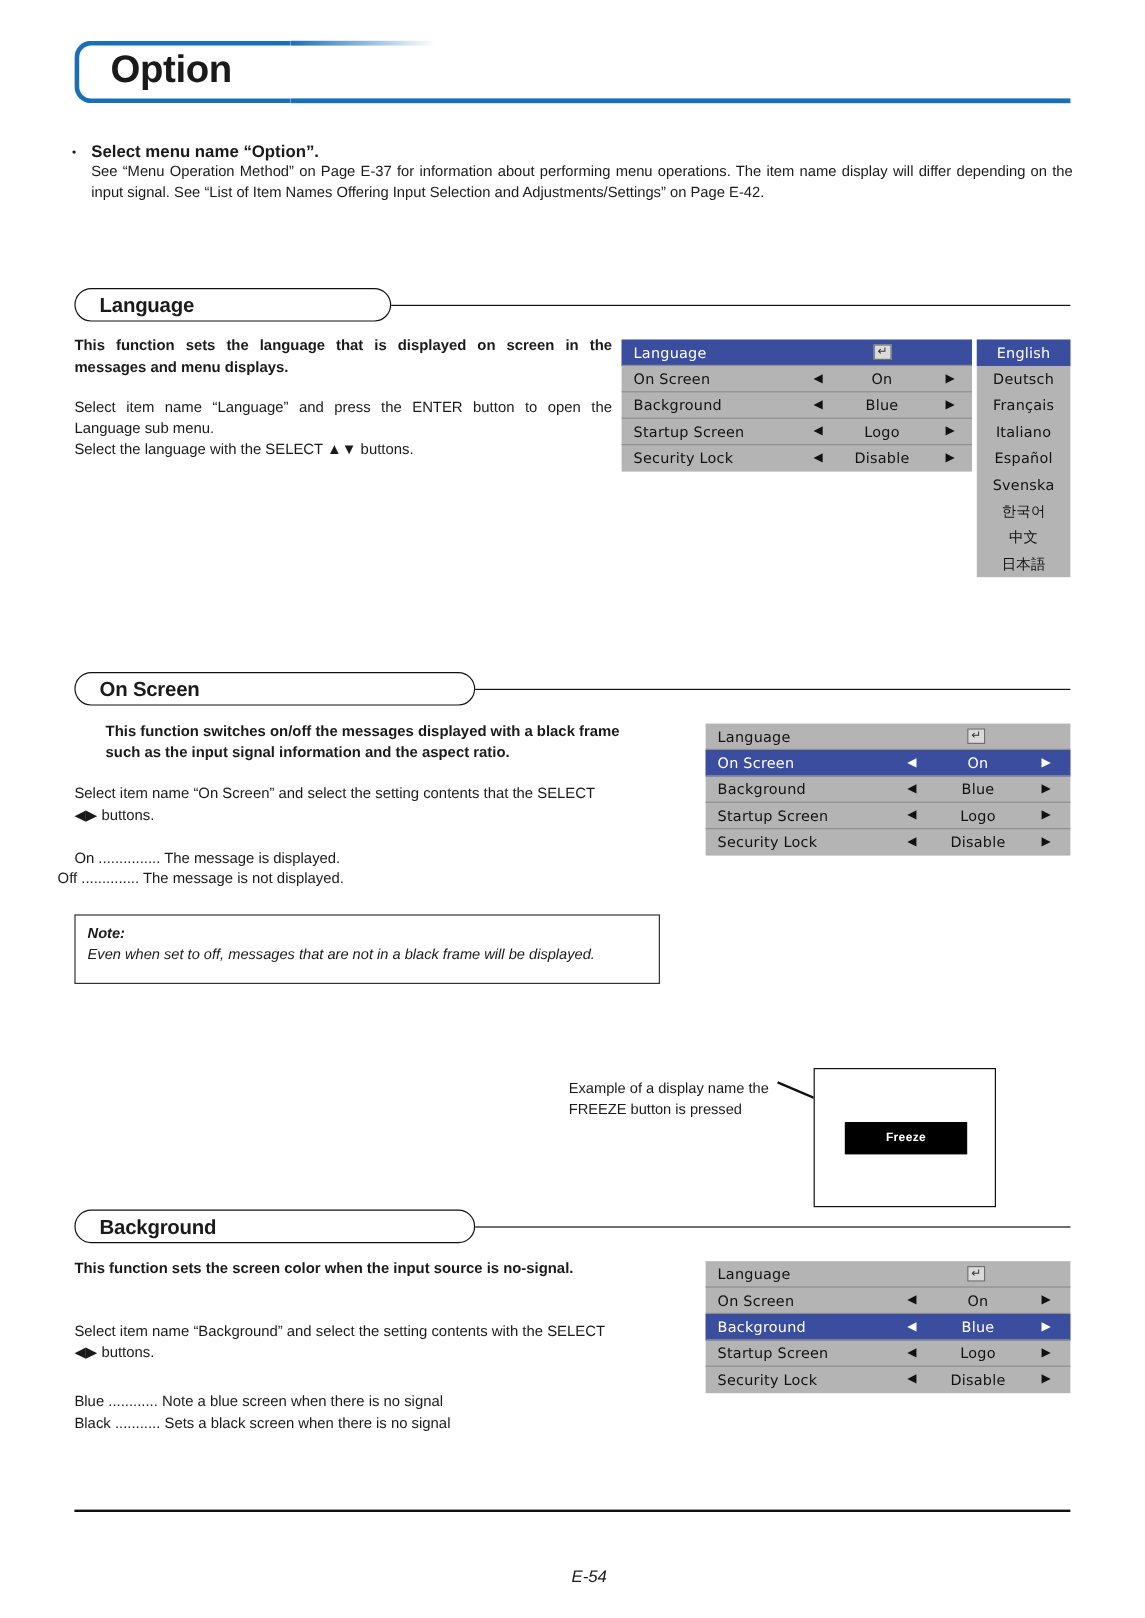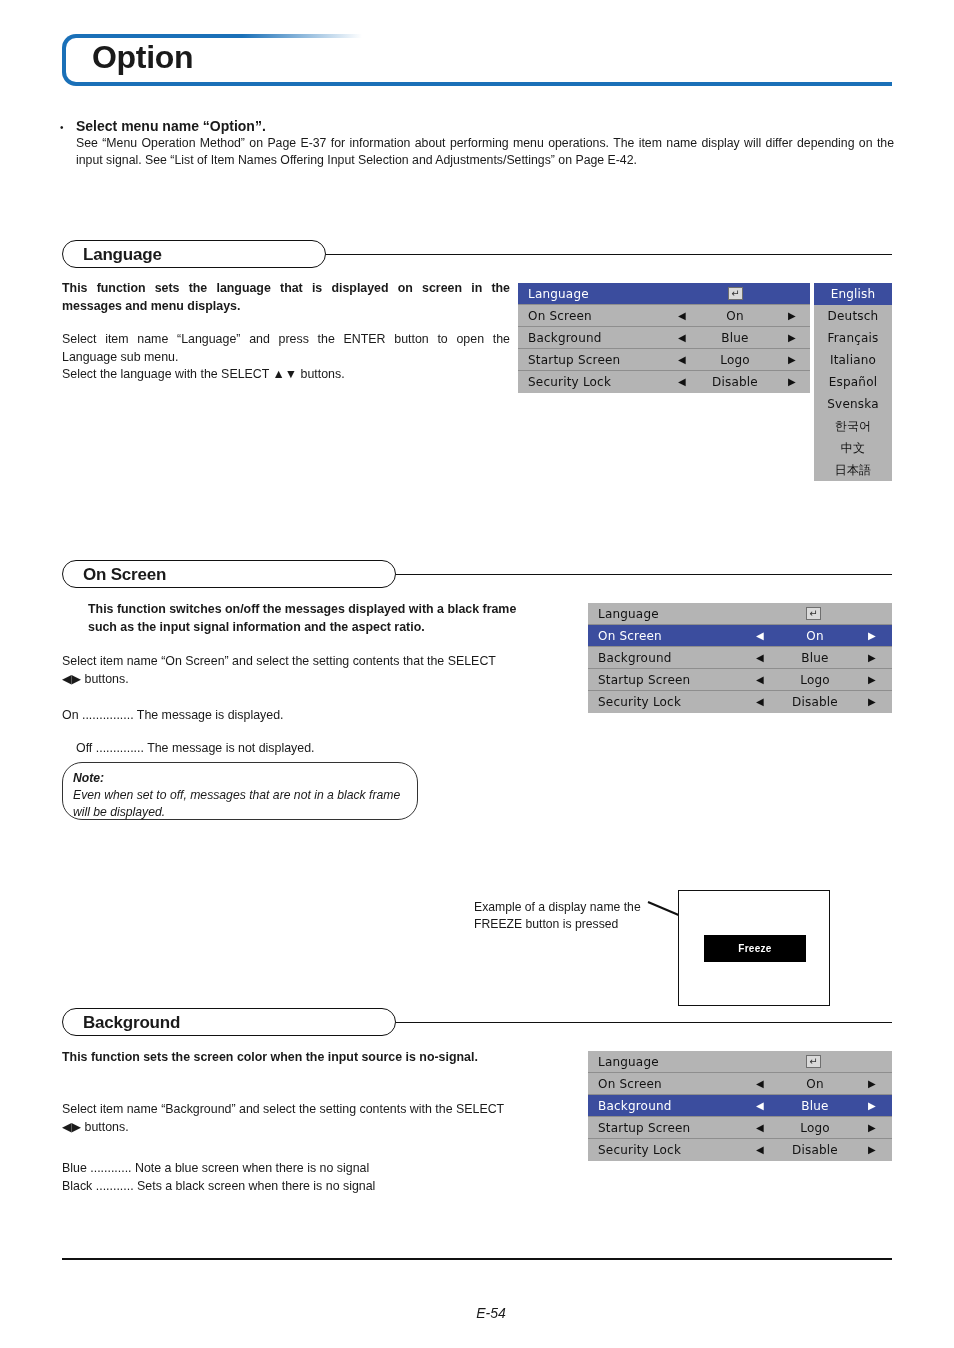--- a/index.html
+++ b/index.html
@@ -342,23 +342,23 @@
 <div class="section-head" style="left:62px; top:560px; width:830px;">
   <div class="section-pill" style="width:334px;">
     <span class="section-pill-text">On Screen</span>
   </div>
   <div class="section-rule" style="left:334px; width:496px;"></div>
 </div>
 
 <div class="txt bold" style="left:44px; top:601px; width:450px;margin-left:44px;">This function switches on/off the messages displayed with a black frame such as the input signal information and the aspect ratio.</div>
 <div class="txt" style="left:62px; top:653px; width:450px;">Select item name “On Screen” and select the setting contents that the SELECT ◀▶ buttons.</div>
 <div class="txt" style="left:62px; top:707px; width:450px;">On ............... The message is displayed.</div>
-<div class="txt" style="left:76px; top:724px; width:450px;margin-top:16px;">Off .............. The message is not displayed.</div>
-
-<div class="note-box" style="left:62px; top:762px; width:356px; height:58px;border-radius:20px;">
+<div class="txt" style="left:48px; top:724px; width:450px;">Off .............. The message is not displayed.</div>
+
+<div class="note-box" style="left:62px; top:762px; width:488px; height:58px;">
   <div class="note-label">Note:</div>
   <div>Even when set to off, messages that are not in a black frame will be displayed.</div>
 </div>
 
 <div class="osd" id="osd-on-screen" style="left:588px; top:603px; width:304px;">
     <div class="osd-row">
       <span class="osd-label">Language</span>
       <span class="enter-key" style="left: 218px; top: 4px;">↵</span>
     </div>
     <div class="osd-row hl">

